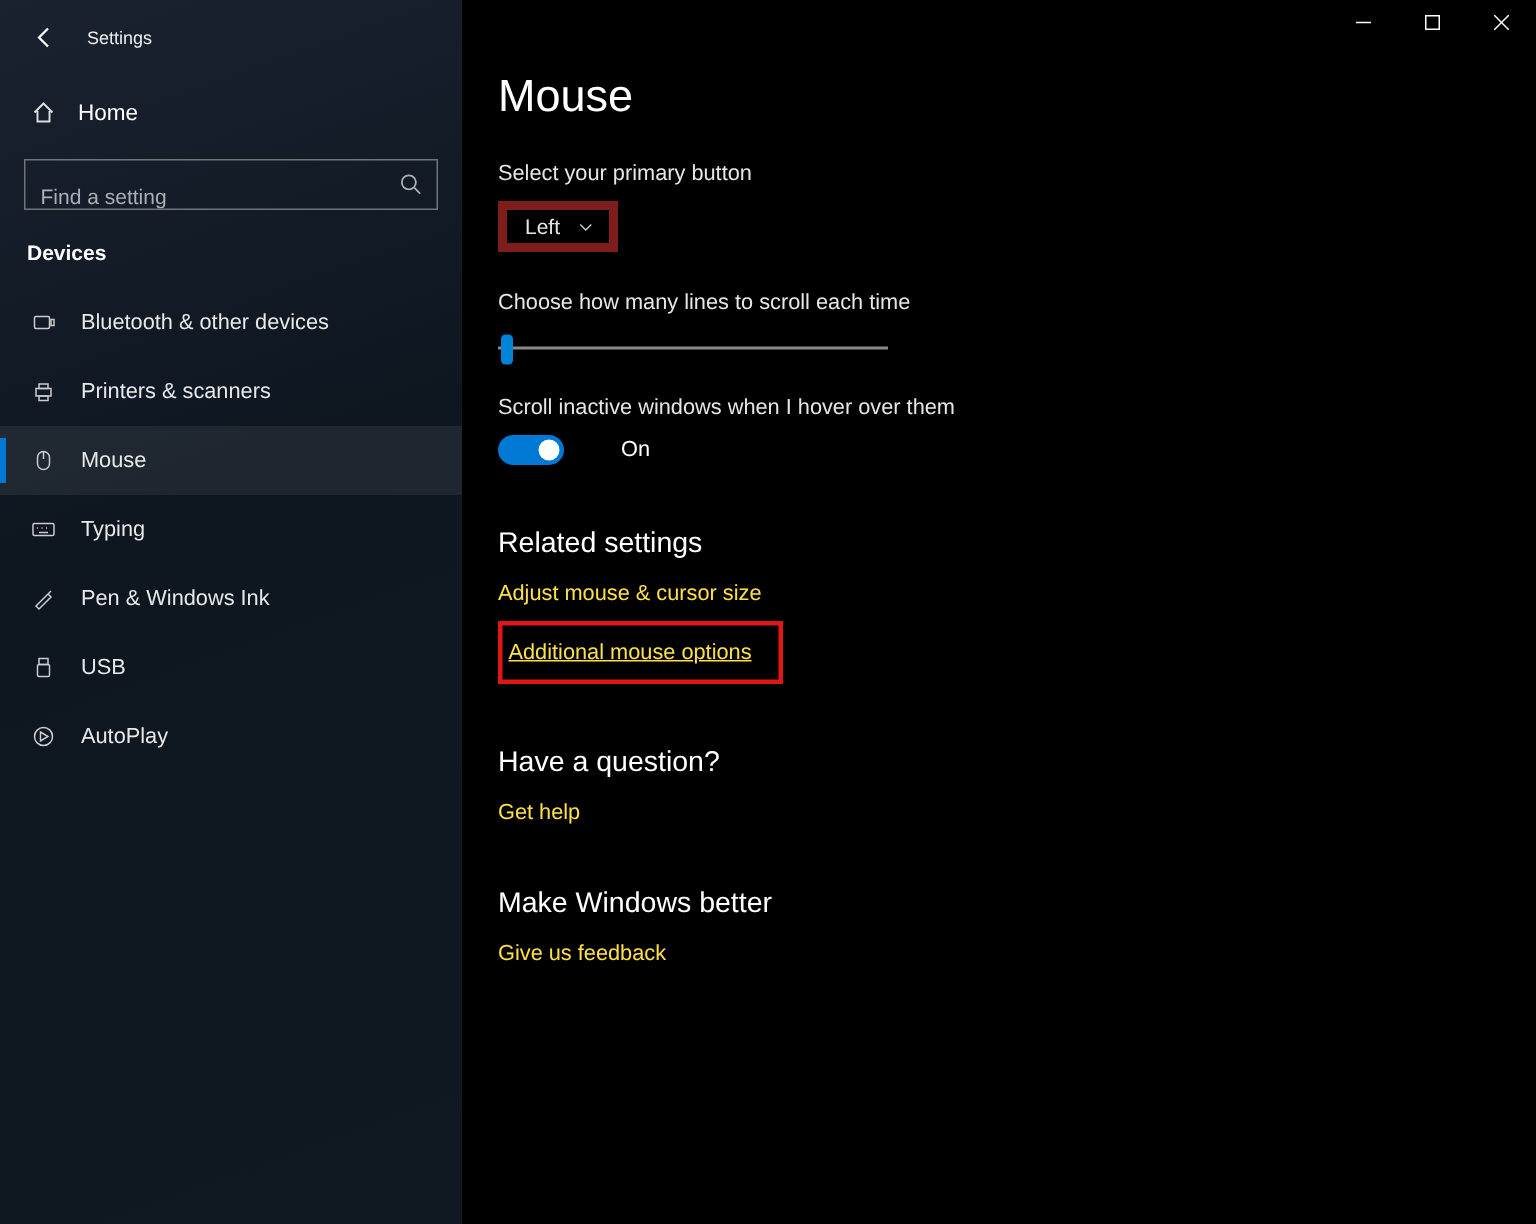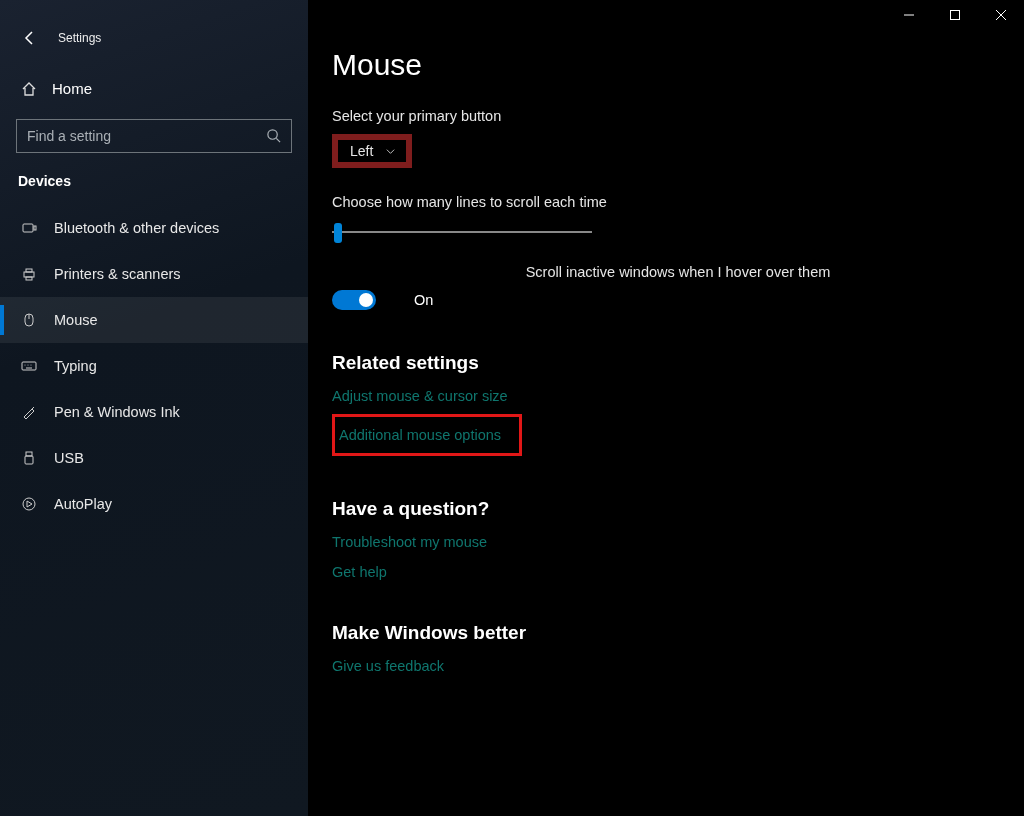--- a/index.html
+++ b/index.html
@@ -1,26 +1,26 @@
 <!DOCTYPE html>
 <html><head>
 <meta charset="utf-8">
 <style>
 * { margin:0; padding:0; box-sizing:border-box; font-family:"Segoe UI",Arial,sans-serif; }
 body { width:1024px; height:816px; background:#000; overflow:hidden; }
 .window { display:flex; width:100%; height:100%; }
-.sidebar { width:308px; height:100%; background:linear-gradient(160deg,#1a2230 0%,#0e1620 40%,#101821 100%); padding-top:22px; color:#fff; }
+.sidebar { width:308px; height:100%; background:linear-gradient(160deg,#1a2230 0%,#0e1620 40%,#101821 100%); padding-top:9px; color:#fff; }
 .titlebar-row { display:flex; align-items:center; height:32px; padding-left:20px; }
 .back-btn { width:20px; height:20px; display:flex; align-items:center; justify-content:center; color:#fff; cursor:pointer; }
 .win-title { font-size:12px; margin-left:18px; color:#eee; }
-.home-row { display:flex; align-items:flex-end; padding:12px 0 12px 20px; margin-top:14px; cursor:pointer; }
+.home-row { display:flex; align-items:flex-start; padding:12px 0 12px 20px; margin-top:14px; cursor:pointer; }
 .home-row span.ico { width:18px; display:flex; justify-content:center; }
 .home-row span.lbl { margin-left:14px; font-size:15px; }
 .search-wrap { margin:10px 16px 0 16px; }
-.search-box { position:relative; border:1px solid #6d747a; height:34px; display:flex; align-items:center; padding:0 34px 0 10px; }
+.search-box { position:relative; border:1px solid #6d747a; height:34px; display:flex; align-items:flex-end; padding:0 34px 0 10px; }
 .search-box input { background:transparent; border:none; outline:none; color:#ccc; font-size:14px; width:100%; }
 .search-box input::placeholder { color:#aab0b6; }
 .search-ico { position:absolute; right:10px; top:8px; color:#aab0b6; }
 .section-hdr { padding:20px 0 10px 18px; font-size:14px; font-weight:600; color:#fff; }
 .nav { list-style:none; margin-top:6px; }
 .nav li { display:flex; align-items:center; height:46px; padding-left:20px; cursor:pointer; position:relative; font-size:14.5px; color:#e8e8e8; }
 .nav li.active { background:rgba(255,255,255,0.07); }
 .nav li.active::before { content:""; position:absolute; left:0; top:8px; bottom:8px; width:4px; background:#0078d4; }
 .nav li .ico { width:18px; display:flex; justify-content:center; color:#ddd; }
 .nav li .lbl { margin-left:16px; }
@@ -32,24 +32,24 @@
 .setting-label { font-size:14.5px; margin-bottom:10px; color:#e6e6e6; }
 .dropdown { display:inline-flex; align-items:center; border:6px solid #7f1d1d; height:34px; padding:0 10px 0 12px; font-size:14px; color:#e6e6e6; cursor:pointer; }
 .dropdown .chev { margin-left:12px; }
 .slider-track { position:relative; width:260px; height:24px; margin-top:2px; }
 .slider-line { position:absolute; top:11px; left:0; right:0; height:2px; background:#888; }
 .slider-thumb { position:absolute; top:3px; left:2px; width:8px; height:20px; background:#0084d8; border-radius:3px; }
 .toggle-row { display:flex; align-items:center; margin-top:10px;gap:24px; }
 .toggle { width:44px; height:20px; border-radius:10px; background:#0078d4; position:relative; cursor:pointer; }
 .toggle .knob { position:absolute; right:3px; top:3px; width:14px; height:14px; background:#fff; border-radius:50%; }
 .toggle-lbl { margin-left:14px; font-size:14.5px; }
-h2.sub { font-size:19px; font-weight:700; margin-top:42px; margin-bottom:14px; }
-.link { color:#0f766e; font-size:14.5px; margin-bottom:14px; cursor:pointer; display:block; }
+h2.sub { font-size:19px; font-weight:400; margin-top:42px; margin-bottom:14px; }
+.link { color:#fde047; font-size:14.5px; margin-bottom:14px; cursor:pointer; display:block; }
 .link.hl { border:3px solid #e11717; padding:10px 18px 10px 4px; display:inline-block; margin-bottom:0; margin-top:-4px; }
-.link.hl span { padding-left:0; }
+.link.hl span { padding-left:0;text-decoration:underline; }
 .qs { margin-top:26px; }
 svg { display:block; }
 </style>
 </head>
 <body>
 
 <div class="window">
 
   <aside class="sidebar">
     <div class="titlebar-row">
@@ -190,34 +190,33 @@
 
 
     <div class="setting-block">
       <div class="setting-label">Choose how many lines to scroll each time</div>
       <div class="slider-track">
         <div class="slider-line"></div>
         <div class="slider-thumb"></div>
       </div>
     </div>
 
-    <div class="setting-block" style="margin-top:-6px;text-align:center;">
+    <div class="setting-block" style="margin-top:-6px;">
       <div class="setting-label">Scroll inactive windows when I hover over them</div>
       <div class="toggle-row">
         <div class="toggle">
           <div class="knob"></div>
         </div>
         <span class="toggle-lbl">On</span>
       </div>
     </div>
 
     <h2 class="sub">Related settings</h2>
     <a class="link">Adjust mouse &amp; cursor size</a>
     <a class="link hl"><span>Additional mouse options</span></a>
 
     <h2 class="sub qs">Have a question?</h2>
-    <a class="link">Troubleshoot my mouse</a>
     <a class="link">Get help</a>
 
     <h2 class="sub">Make Windows better</h2>
     <a class="link">Give us feedback</a>
   </main>
 </div>
 
 </body></html>

